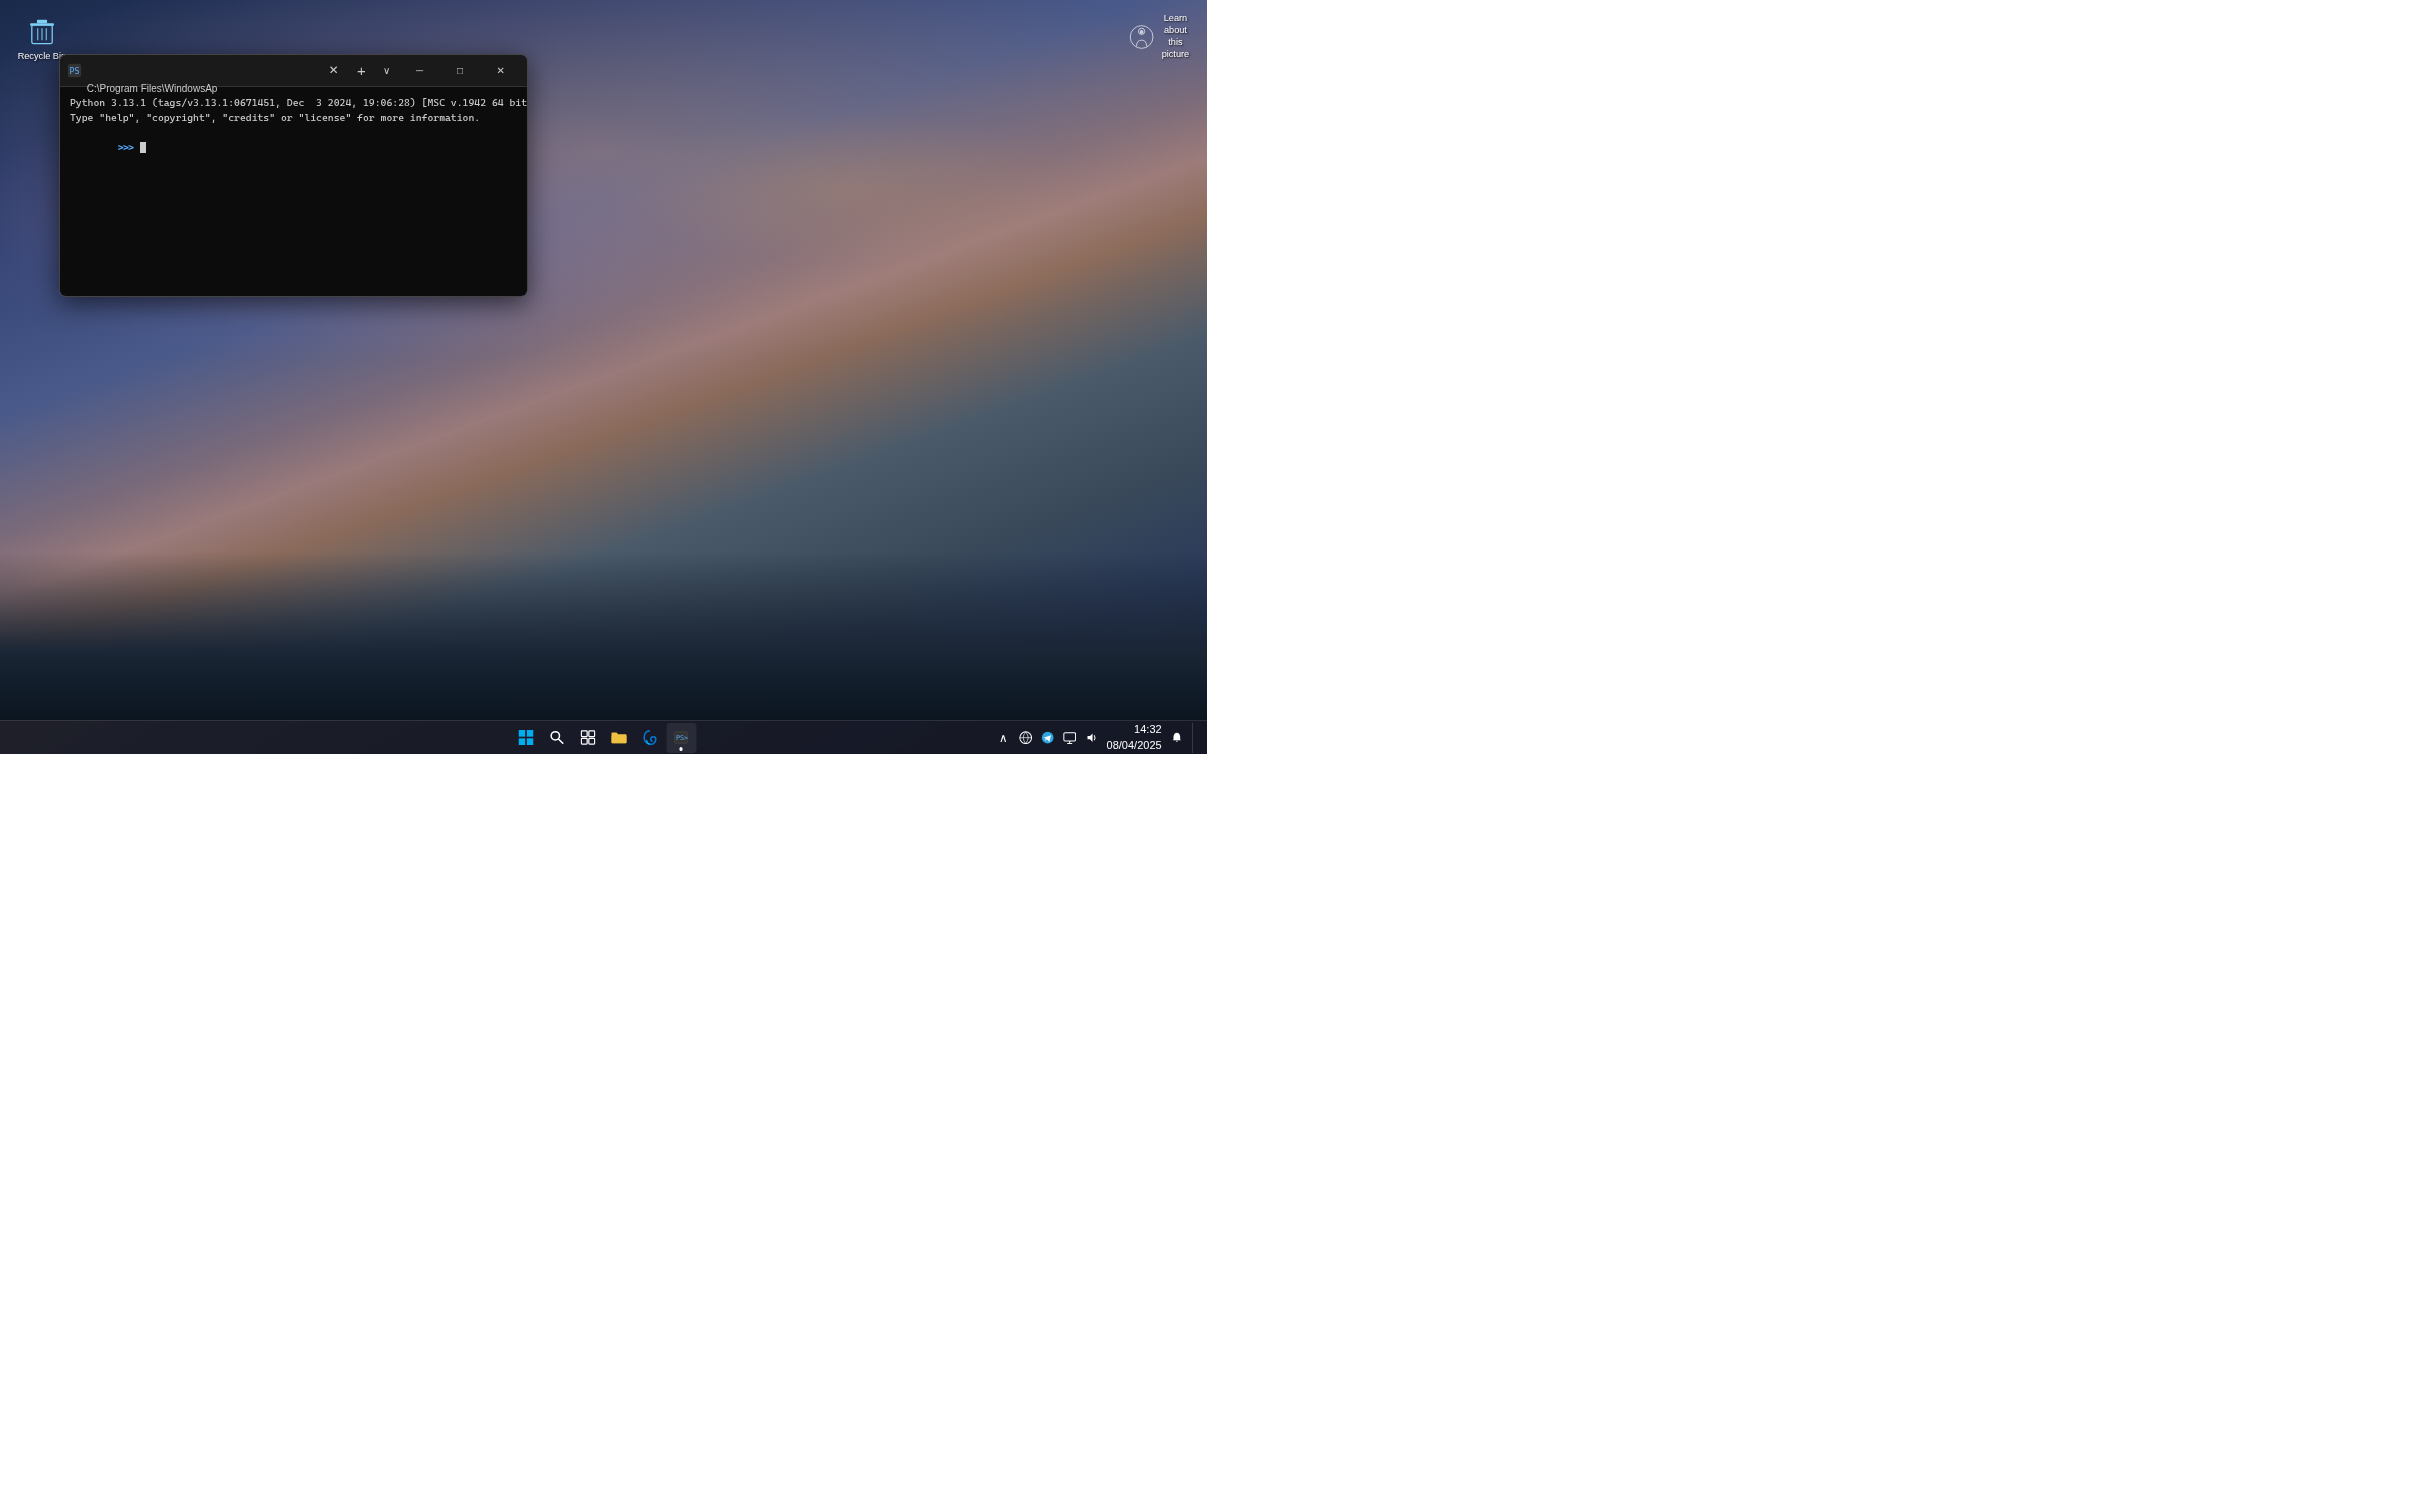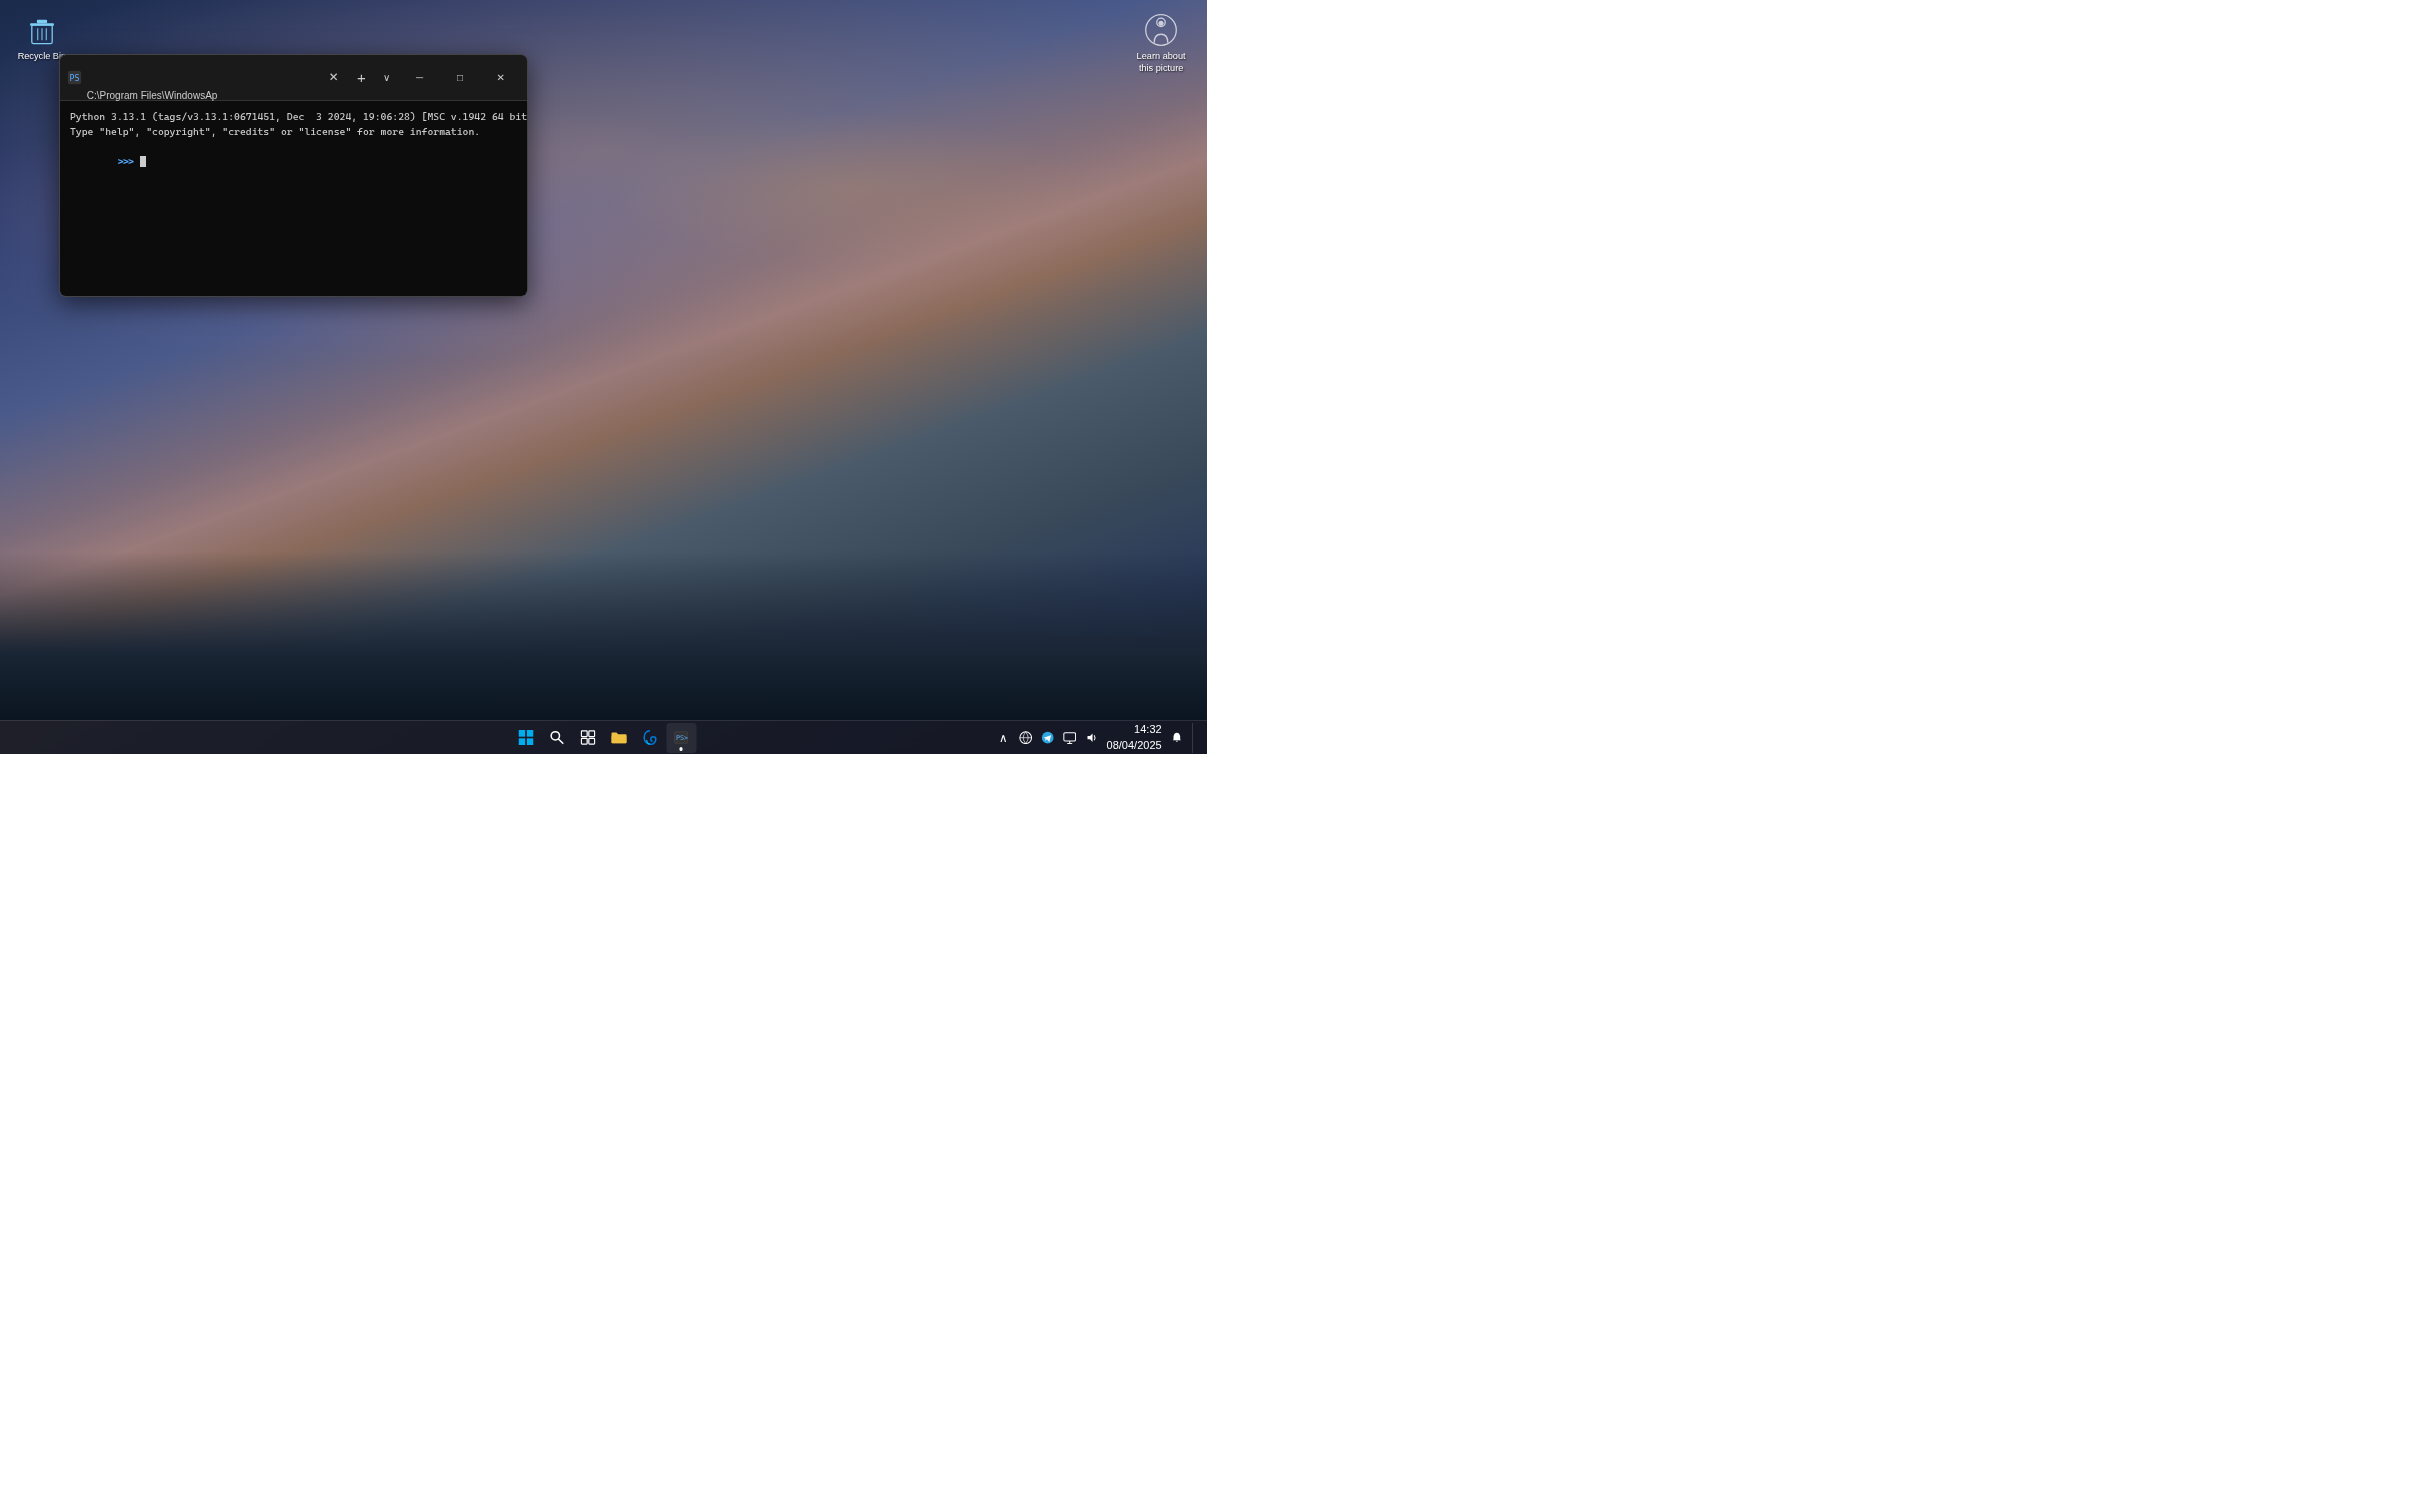--- a/index.html
+++ b/index.html
@@ -84,21 +84,21 @@
       text-shadow: 0.8px 0.8px 1.7px rgba(0,0,0,0.8);
       line-height: 1.3;
     }
 
     
     #learn-about {
       position: absolute;
       top: 8.4px;
       right: 8.4px;
       display: flex;
-      flex-direction: column;
+      flex-direction: row;
       align-items: center;
       gap: 3.4px;
       cursor: pointer;
       padding: 5px;
       border-radius: 3.4px;
       width: 75px;
     }
 
     .learn-icon {
       width: 34px;
@@ -114,21 +114,21 @@
       width: 469px;
       height: 243px;
       border-radius: 6.7px;
       overflow: hidden;
       box-shadow: 0 6.7px 27px rgba(0,0,0,0.6);
       border: 0.8px solid #444;
     }
 
     #terminal-titlebar {
       background: #1a1a1a;
-      height: 46px;
+      height: 32px;
       display: flex;
       align-items: center;
       padding: 0 6.7px;
       gap: 3.4px;
       border-bottom: 0.8px solid #333;
     }
 
     .tab-icon {
       width: 15px;
       height: 15px;

